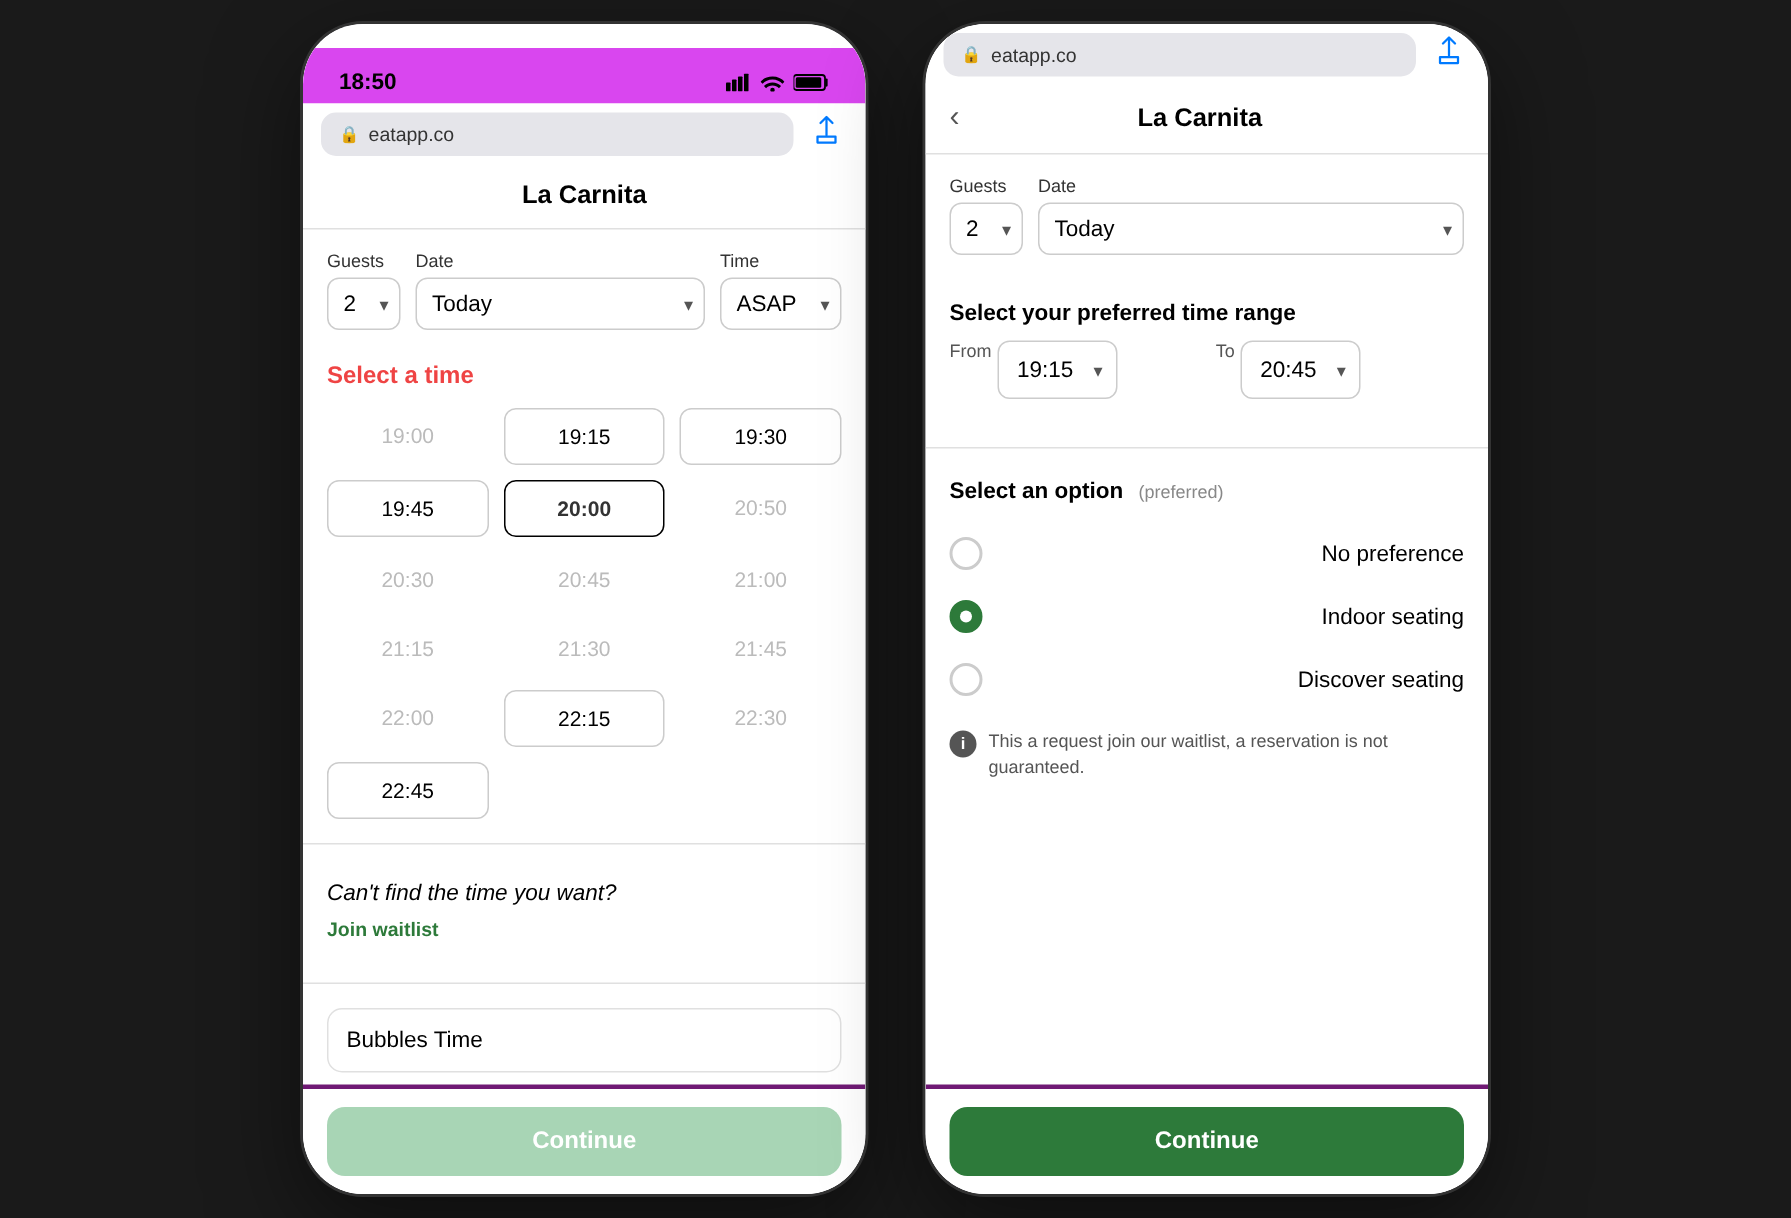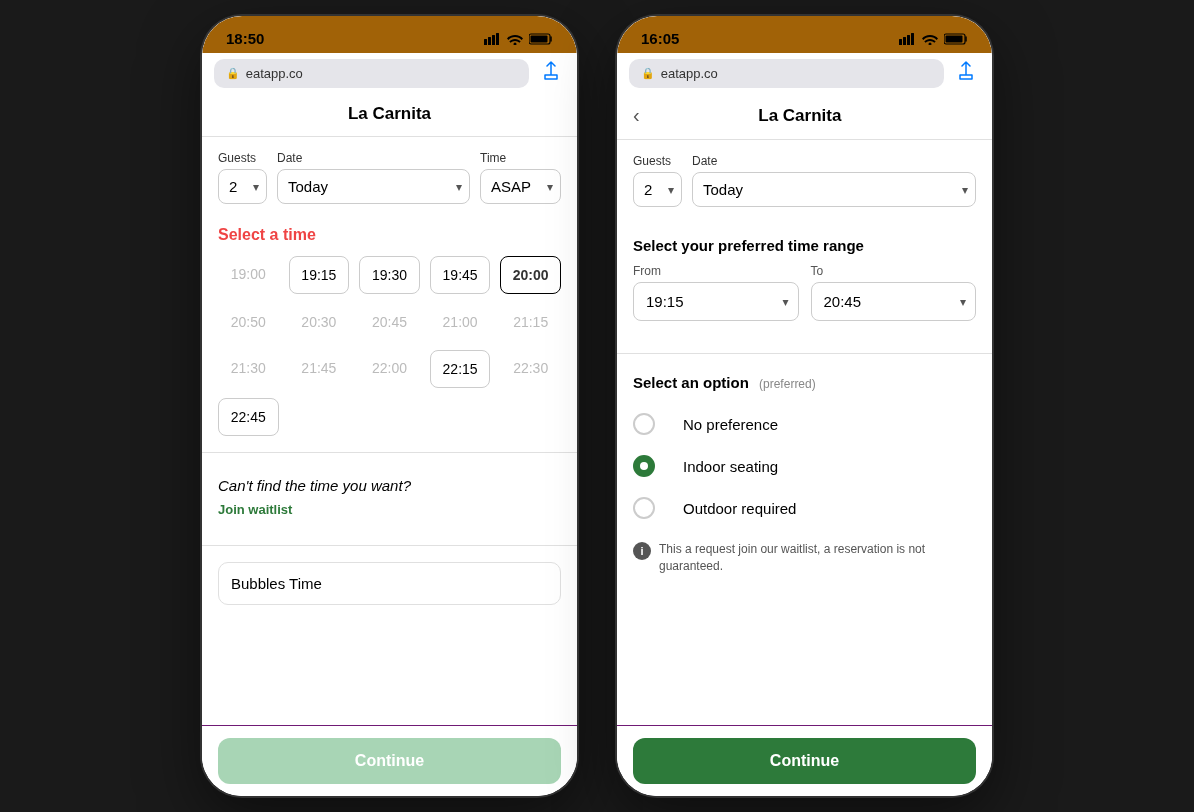--- a/index.html
+++ b/index.html
@@ -40,24 +40,25 @@
       overflow: hidden;
       display: flex;
       flex-direction: column;
     }
     
     .status-bar {
       display: flex;
       justify-content: space-between;
       align-items: center;
       padding: 14px 24px 6px;
-      background: #a16207;
-      font-size: 15px;
-      font-weight: 600;
-      color: #000;
+      background: #d946ef;
+      font-size: 15px;
+      font-weight: 600;
+      color: #000;
+      margin-top: 16px;
     }
     .status-icons {
       display: flex;
       align-items: center;
       gap: 6px;
     }
     
     .browser-bar {
       background: white;
       padding: 6px 12px;
@@ -143,21 +144,21 @@
     .section-heading {
       padding: 8px 16px 12px;
       font-size: 16px;
       font-weight: 600;
       color: #ef4444;
     }
     
     .time-grid {
       padding: 0 16px;
       display: grid;
-      grid-template-columns: repeat(5, 1fr);
+      grid-template-columns: repeat(3, 1fr);
       gap: 10px;
     }
     .time-slot {
       border: 1px solid #ccc;
       border-radius: 8px;
       padding: 10px 4px;
       text-align: center;
       font-size: 14px;
       color: #333;
       cursor: pointer;
@@ -214,21 +215,21 @@
       padding: 12px;
       font-size: 15px;
       font-weight: 500;
       color: #000;
       background: white;
     }
     
     .continue-btn-wrap {
       padding: 12px 16px;
       background: white;
-      border-top: 1px solid #701a75;
+      border-top: 3px solid #701a75;
     }
     .continue-btn {
       width: 100%;
       padding: 14px;
       border-radius: 12px;
       border: none;
       font-size: 16px;
       font-weight: 600;
       cursor: pointer;
     }
@@ -271,21 +272,21 @@
       padding: 16px 16px 10px;
     }
     .time-range-row {
       display: flex;
       gap: 12px;
       padding: 0 16px 16px;
     }
     .time-range-group {
       flex: 1;
       display: flex;
-      flex-direction: column;
+      flex-direction: row;
       gap: 4px;
     }
     .time-range-label {
       font-size: 12px;
       color: #555;
     }
     .time-range-select-wrap {
       position: relative;
     }
     .time-range-select-wrap select {
@@ -321,22 +322,23 @@
     .option-heading .required-tag {
       font-size: 12px;
       font-weight: 400;
       color: #888;
       margin-left: 6px;
     }
     .option-item {
       display: flex;
       align-items: center;
       padding: 10px 16px;
-      gap: 28px;
-      cursor: pointer;
+      gap: 12px;
+      cursor: pointer;
+      justify-content: space-between;
     }
     .radio-circle {
       width: 22px;
       height: 22px;
       border-radius: 50%;
       border: 2px solid #ccc;
       display: flex;
       align-items: center;
       justify-content: center;
       flex-shrink: 0;
@@ -522,41 +524,20 @@
       </div>
     </div>
   </div>
 
   <div style="width: 40px;"></div>
 
   <div class="phone-wrapper">
     <div class="phone">
       <div class="phone-inner">
 
-        <div class="status-bar">
-          <span>16:05</span>
-          <div class="status-icons">
-            <svg class="signal-svg" viewBox="0 0 17 12" fill="none">
-              <rect x="0" y="6" width="3" height="6" rx="0.5" fill="#000"></rect>
-              <rect x="4" y="4" width="3" height="8" rx="0.5" fill="#000"></rect>
-              <rect x="8" y="2" width="3" height="10" rx="0.5" fill="#000"></rect>
-              <rect x="12" y="0" width="3" height="12" rx="0.5" fill="#000"></rect>
-            </svg>
-            <svg width="16" height="12" viewBox="0 0 16 12" fill="none">
-              <path d="M8 9.5a1.5 1.5 0 100 3 1.5 1.5 0 000-3z" fill="#000"></path>
-              <path d="M8 6C5.8 6 3.8 6.9 2.3 8.4l1.4 1.4C4.8 8.7 6.3 8 8 8s3.2.7 4.3 1.8l1.4-1.4C12.2 6.9 10.2 6 8 6z" fill="#000"></path>
-              <path d="M8 2C4.7 2 1.7 3.3 0 5.5l1.4 1.4C2.9 5.1 5.3 4 8 4s5.1 1.1 6.6 2.9L16 5.5C14.3 3.3 11.3 2 8 2z" fill="#000"></path>
-            </svg>
-            <svg width="24" height="12" viewBox="0 0 24 12">
-              <rect x="0" y="1" width="21" height="10" rx="2" stroke="#000" stroke-width="1.2" fill="none"></rect>
-              <rect x="1.5" y="2.5" width="17" height="7" rx="1" fill="#000"></rect>
-              <path d="M22 4v4" stroke="#000" stroke-width="1.5" stroke-linecap="round"></path>
-            </svg>
-          </div>
-        </div>
 
         <div class="browser-bar">
           <div class="address-bar">
             <span class="lock-icon">🔒</span>
             <span>eatapp.co</span>
           </div>
           <button class="share-btn">
             <svg width="16" height="20" viewBox="0 0 16 20" fill="none">
               <path d="M8 1v12M4 5l4-4 4 4M2 14h12v4H2z" stroke="#007AFF" stroke-width="1.5" stroke-linecap="round" stroke-linejoin="round" fill="none"></path>
             </svg>
@@ -632,21 +613,21 @@
               <div class="option-item">
                 <div class="radio-circle"></div>
                 <span class="option-label">No preference</span>
               </div>
               <div class="option-item">
                 <div class="radio-circle selected"></div>
                 <span class="option-label">Indoor seating</span>
               </div>
               <div class="option-item">
                 <div class="radio-circle"></div>
-                <span class="option-label">Outdoor required</span>
+                <span class="option-label">Discover seating</span>
               </div>
             </div>
 
           <div class="info-notice">
             <div class="info-icon">i</div>
             <span class="info-text">This a request join our waitlist, a reservation is not guaranteed.</span>
           </div>
 
         </div>
 

